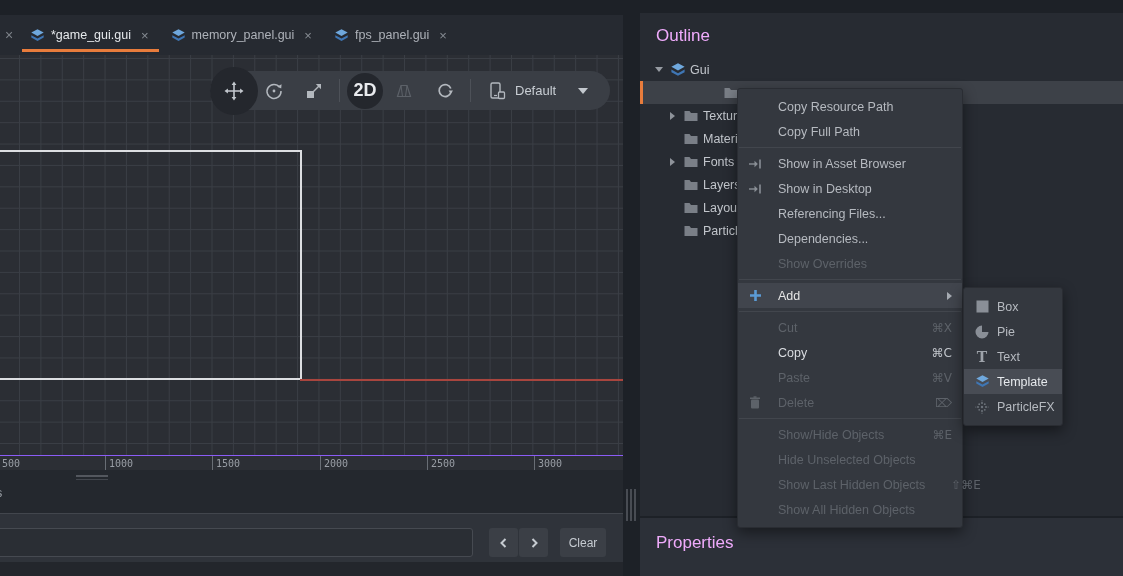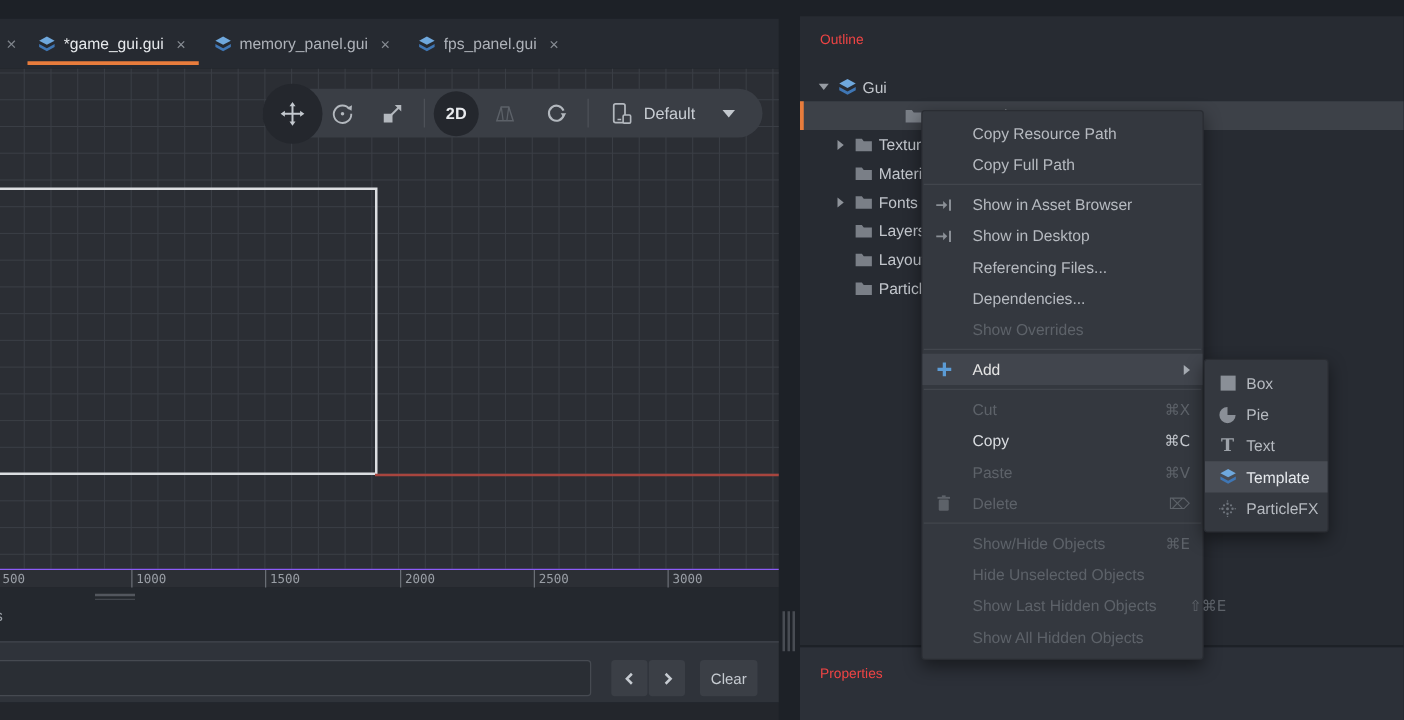--- a/index.html
+++ b/index.html
@@ -43,21 +43,21 @@
     background:#3a3e45; border-radius:20px; }
   .tool-circle { position:absolute; width:48px; height:48px; border-radius:50%;
     background:#24272d; top:-4.5px; }
   .tc-move { left:0px; }
   .tc-2d { width:36px; height:36px; top:1.5px; left:137px; }
   .vt-item { position:absolute; top:0; height:39px; width:36px; display:flex;
     align-items:center; justify-content:center; }
   .vt-move   { left:6px; }
   .vt-rotate { left:46px; }
   .vt-scale  { left:86px; }
-  .vt-2d     { left:137px; width:36px; color:#e9ebee; font-weight:bold; font-size:13px; }
+  .vt-2d     { left:137px; width:36px; color:#e9ebee; font-weight:bold; font-size:18px; }
   .vt-frustum{ left:176px; }
   .vt-refresh{ left:217px; }
   .vt-phone  { left:269px; }
   .vt-default{ position:absolute; left:305px; top:0; height:39px; display:flex;
     align-items:center; color:#c9ced4; font-size:13px; }
   .vt-caret { position:absolute; left:368px; top:17px; width:0; height:0;
     border-top:6px solid #c3c8ce; border-left:5px solid transparent;
     border-right:5px solid transparent; }
   .vdiv { position:absolute; top:8px; width:1px; height:23px; background:#4d5158; }
   .vd1 { left:129px; } .vd2 { left:260px; }
@@ -97,21 +97,21 @@
     background:#23262c; }
 
   
   .vsplit-grip { position:absolute; left:626px; top:489px; width:10px; height:32px;
     display:flex; gap:2px; }
   .vsplit-grip div { width:2px; height:100%; background:#484c53; }
 
   
   .rightpanel { position:absolute; left:640px; top:13px; width:483px; height:563px;
     background:#272b32; }
-  .panel-title { color:#ef4444; font-size:11px; padding:13px 0 0 16px; }
+  .panel-title { color:#f0abfc; font-size:17px; padding:13px 0 0 16px; }
   .tree { position:absolute; left:0; top:45px; width:483px; }
   .trow { position:relative; height:23px; display:flex; align-items:center;
     color:#c2c6cc; font-size:12.5px; }
   .trow.depth0 { padding-left:13px; }
   .trow.depth1 { padding-left:26px; }
   .trow .arrow-slot { width:12px; display:flex; justify-content:center; flex:0 0 auto; }
   .trow .ticon { width:16px; height:16px; margin:0 4px 0 5px; flex:0 0 auto; }
   .trow.selected { background:#3d4148; color:#e3e6ea;gap:40px; }
   .trow.selected::before { content:""; position:absolute; left:0; top:0; bottom:0;
     width:3px; background:#e87c3c; }

